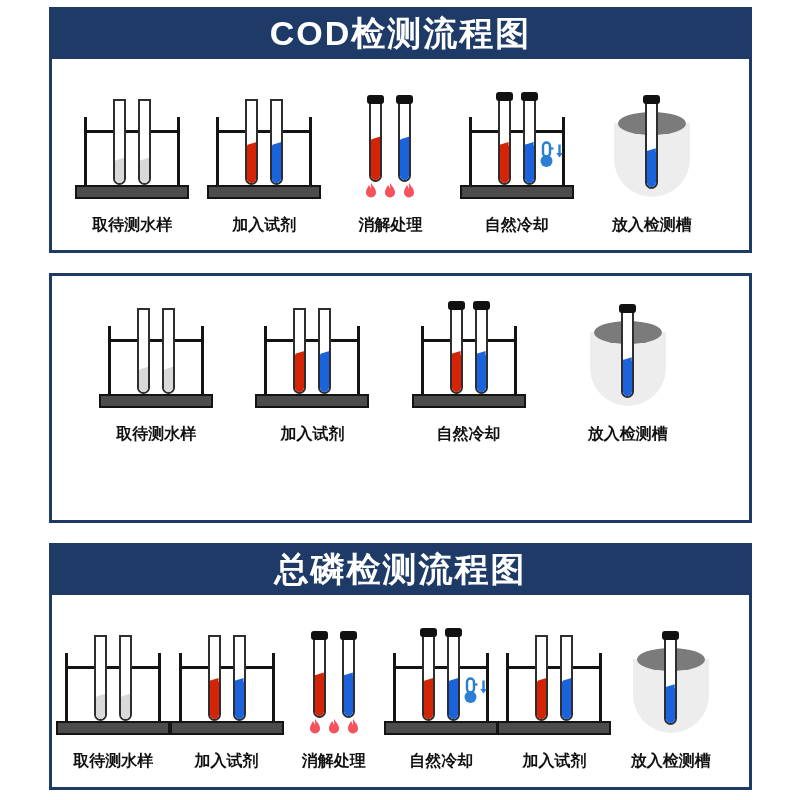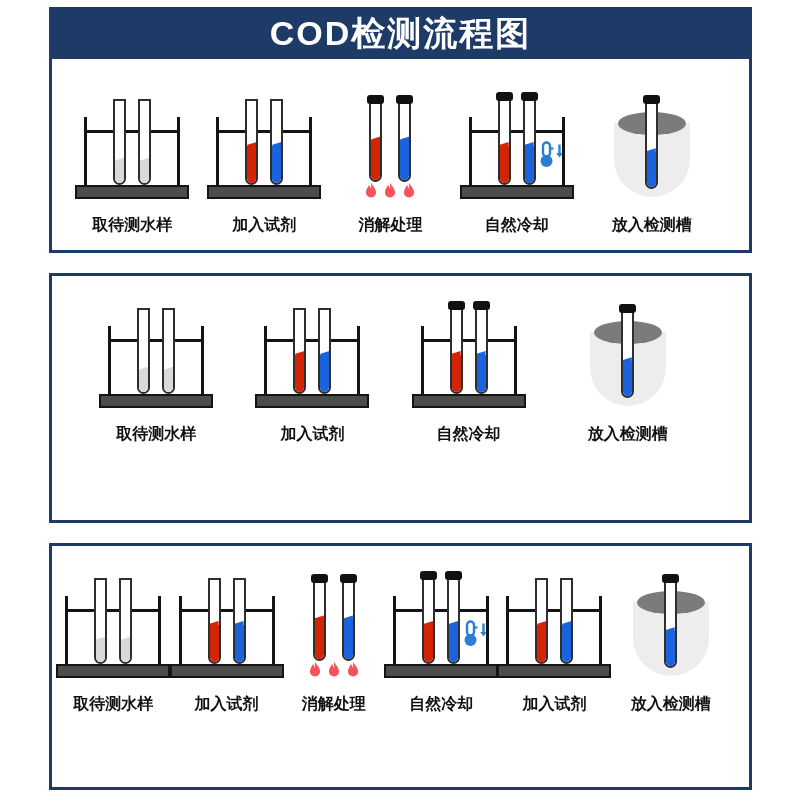--- a/index.html
+++ b/index.html
@@ -266,20 +266,23 @@
             <div class="liquid blue"></div>
           </div>
       </div>
       <div class="caption">放入检测槽</div>
     </div>
 
   </div>
 </div>
 
 <div class="panel" id="panel-tp">
+  <div class="banner">
+    <span>总磷检测流程图</span>
+  </div>
   <div class="steps">
 
     <div class="step">
       <div class="fig fig-rack">
         <div class="post l"></div>
         <div class="post r"></div>
         <div class="crossbar"></div>
         <div class="tube t1">
             <div class="liquid gray"></div>
           </div>

